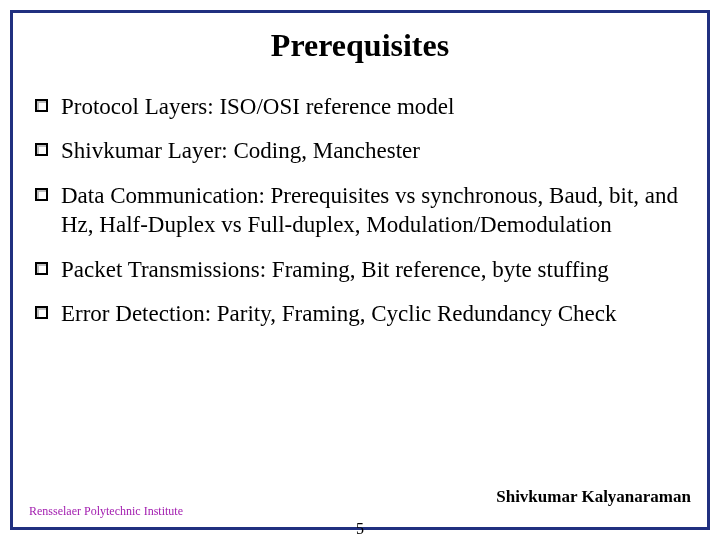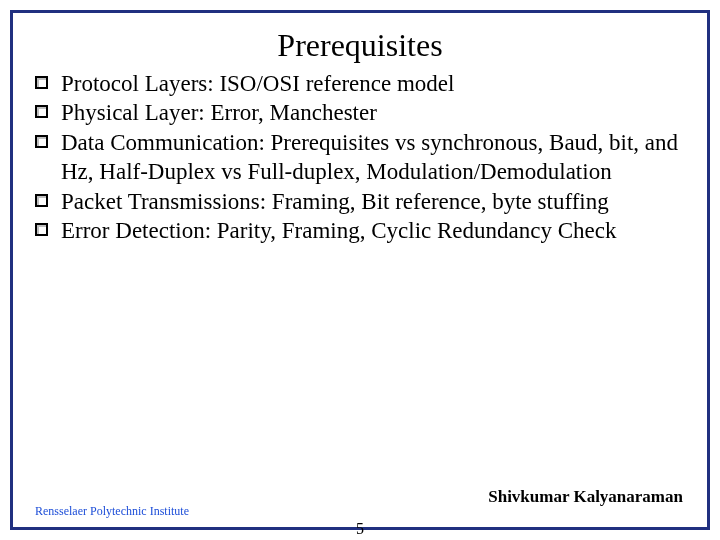--- a/index.html
+++ b/index.html
@@ -19,57 +19,57 @@
       top: 10px;
       left: 10px;
       right: 10px;
       bottom: 10px;
       border: 3px solid #203080;
       padding: 14px 16px 8px 16px;
     }
     .title {
       text-align: center;
       font-size: 32px;
-      font-weight: normal;
+      font-weight: bold;
       color: #000;
-      margin-bottom: 5px;
+      margin-bottom: 28px;
     }
     .bullets {
       list-style: none;
       padding-left: 4px;
     }
     .bullets li {
       font-size: 23px;
       color: #000;
       line-height: 1.28;
       position: relative;
       padding-left: 28px;
       margin-bottom: 0;
+      margin-top: 15px;
     }
     .bullet-icon {
       position: absolute;
       left: 2px;
       top: 7px;
       width: 13px;
       height: 13px;
       border: 2px solid #000;
       background: #fff;
       box-shadow: inset 2px 2px 0 0 rgba(0,0,0,0.25);
     }
     .footer-left {
       position: absolute;
       left: 16px;
       bottom: 8px;
       font-size: 12px;
-      color: #1d4ed8;
-      margin-left: 6px;
+      color: #a21caf;
     }
     .footer-right {
       position: absolute;
-      right: 24px;
+      right: 16px;
       bottom: 20px;
       font-size: 17px;
       font-weight: bold;
       color: #000;
     }
     .page-num-outer {
       position: absolute;
       bottom: 2px;
       left: 50%;
       transform: translateX(-50%);
@@ -83,21 +83,21 @@
 <div class="slide">
   <h1 class="title">Prerequisites</h1>
 
   <ul class="bullets">
     <li>
       <span class="bullet-icon"></span>
       <span>Protocol Layers: ISO/OSI reference model</span>
     </li>
     <li>
       <span class="bullet-icon"></span>
-      <span>Physical Layer: Error, Manchester</span>
+      <span>Shivkumar Layer: Coding, Manchester</span>
     </li>
     <li>
       <span class="bullet-icon"></span>
     </li>
     <li>
       <span class="bullet-icon"></span>
       <span>Data Communication: Prerequisites vs synchronous, Baud, bit, and Hz, Half-Duplex vs Full-duplex, Modulation/Demodulation</span>
     </li>
     <li>
       <span class="bullet-icon"></span>

